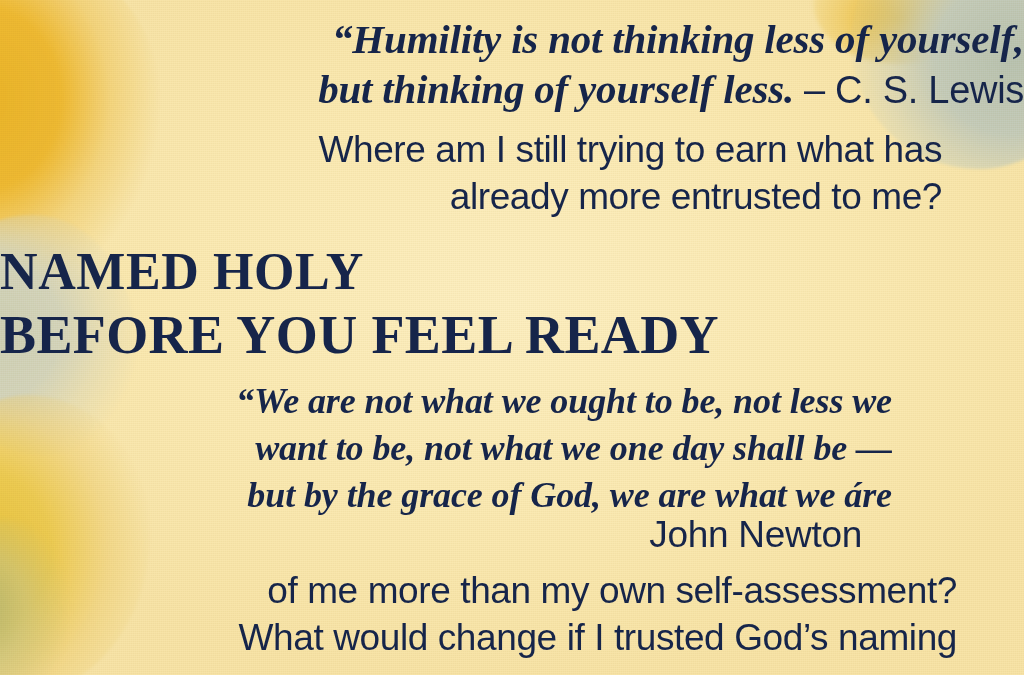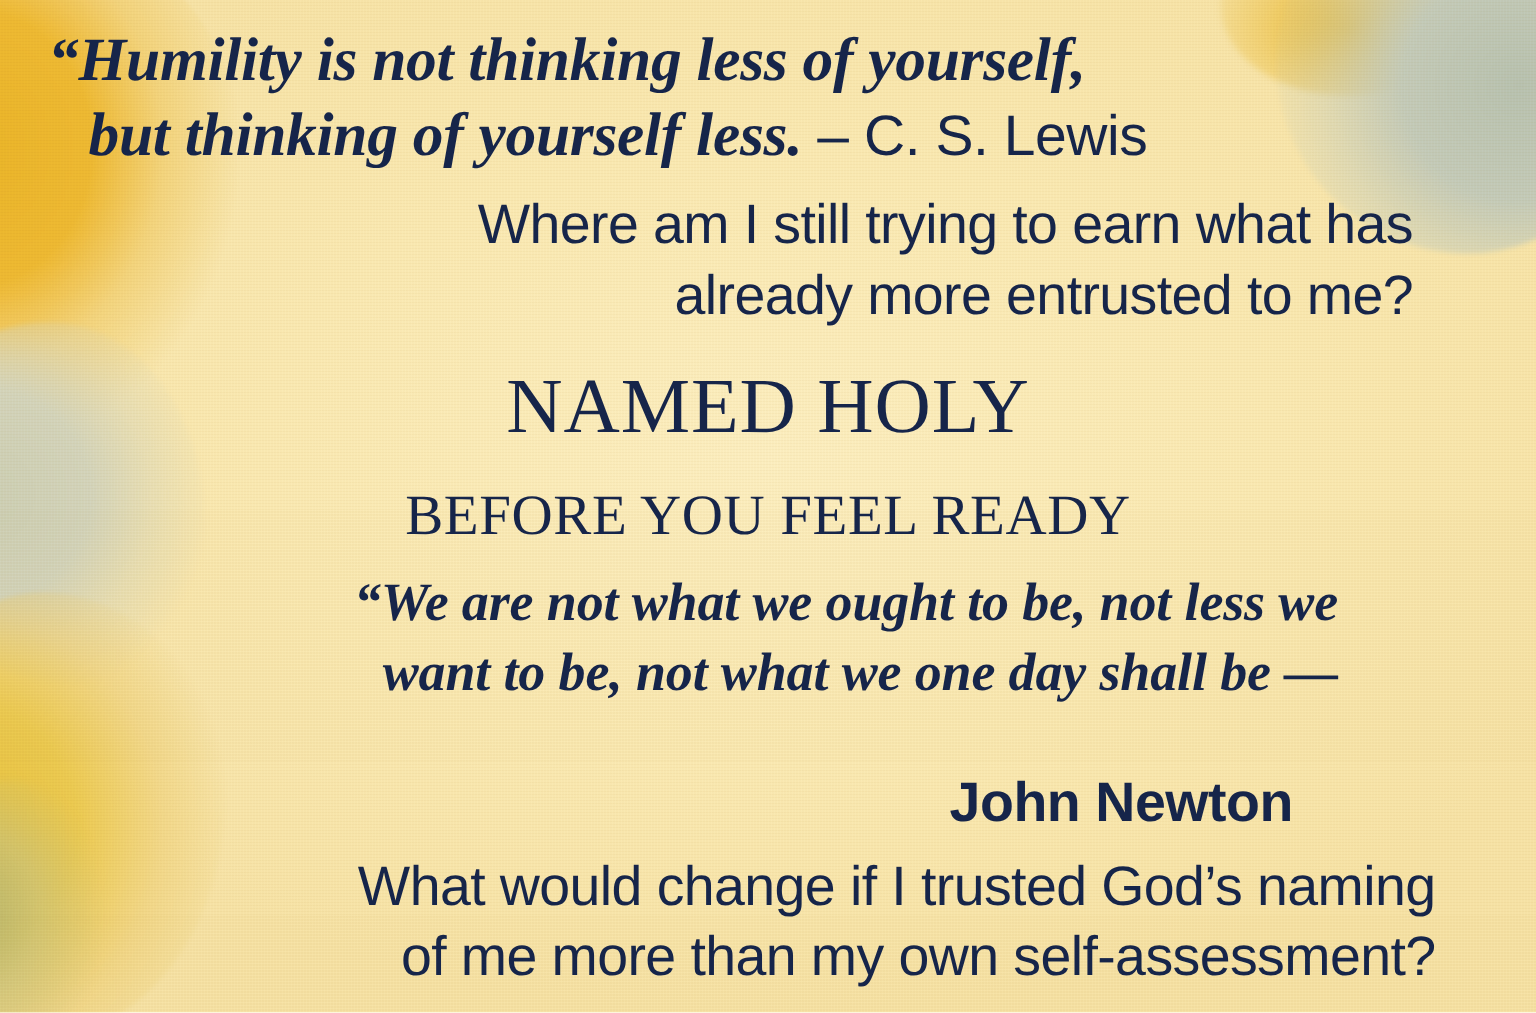--- a/index.html
+++ b/index.html
@@ -110,21 +110,21 @@
     inset: 0;
     z-index: 5;
     color: #16254a;
   }
 
   .blk { position: absolute; text-align: right; }
 
   
   #lewis-quote {
     left: 0; right: 0; top: 14px;
-    text-align: left;
+    text-align: right;
     font-family: "Liberation Serif", "DejaVu Serif", serif;
     font-style: italic;
     font-weight: 700;
     font-size: 41px;
     line-height: 1.22;
     letter-spacing: -0.2px;
     margin-left: 32px;
   }
   #lewis-quote .ln2 { display: block; padding-left: 27px; }
   .attrib-inline {
@@ -141,46 +141,46 @@
     width: 760px;
     font-size: 37px;
     line-height: 1.26;
     font-weight: 400;
     letter-spacing: -0.4px;
   }
 
   
   #headline {
     left: 0; right: 0; top: 240px;
-    text-align: center;
+    text-align: left;
     font-family: "Liberation Serif", "DejaVu Serif", serif;
-    font-weight: 400;
+    font-weight: 700;
     font-size: 52px;
     line-height: 1.22;
     letter-spacing: 0.6px;
   }
-  #headline .hl2 { display: block; font-size: 38px; letter-spacing: 0.4px; margin-top: 18px; }
+  #headline .hl2 { display: block; font-size: 54px; letter-spacing: 0.4px; }
 
   
   #newton-quote {
     left: 172px; top: 378px;
     width: 720px;
     font-family: "Liberation Serif", "DejaVu Serif", serif;
     font-style: italic;
     font-weight: 700;
     font-size: 36px;
     line-height: 1.30;
     letter-spacing: -0.1px;
   }
   #newton-attrib {
     left: 172px; top: 514px;
     width: 690px;
     text-align: right;
     font-size: 37px;
-    font-weight: 700;
+    font-weight: 400;
     letter-spacing: -0.3px;
   }
 
   
   #question-two {
     left: 182px; top: 568px;
     width: 775px;
     font-size: 37px;
     line-height: 1.26;
     font-weight: 400;
@@ -217,23 +217,24 @@
     </div>
 
     <div class="blk" id="headline">
       <span class="line">NAMED HOLY</span>
       <span class="hl2">BEFORE YOU FEEL READY</span>
     </div>
 
     <div class="blk" id="newton-quote">
       <span class="line">“We are not what we ought to be, not less we</span>
       <span class="line">want to be, not what we one day shall be —</span>
+      <span class="line">but by the grace of God, we are what we áre</span>
     </div>
 
     <div class="blk" id="newton-attrib">John Newton</div>
 
     <div class="blk" id="question-two">
+      <span class="line">of me more than my own self-assessment?</span>
       <span class="line">What would change if I trusted God’s naming</span>
-      <span class="line">of me more than my own self-assessment?</span>
     </div>
 
   </div>
 </div>
 
 </body></html>

